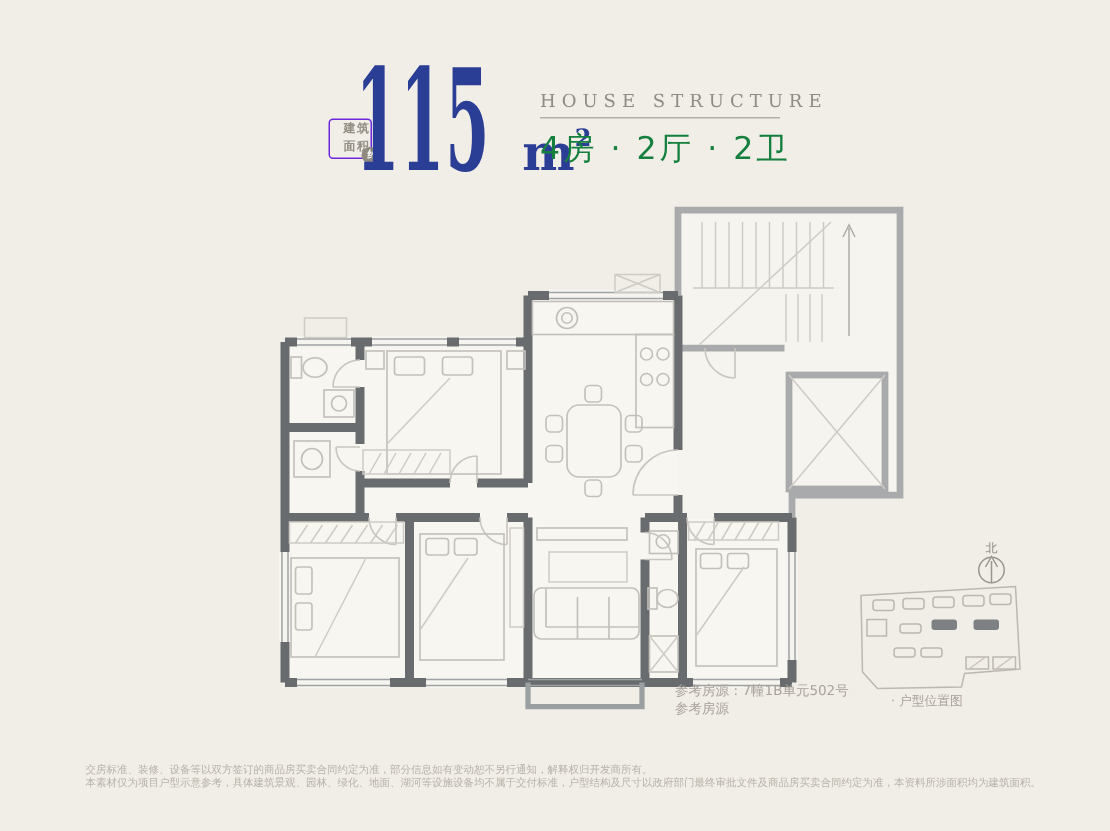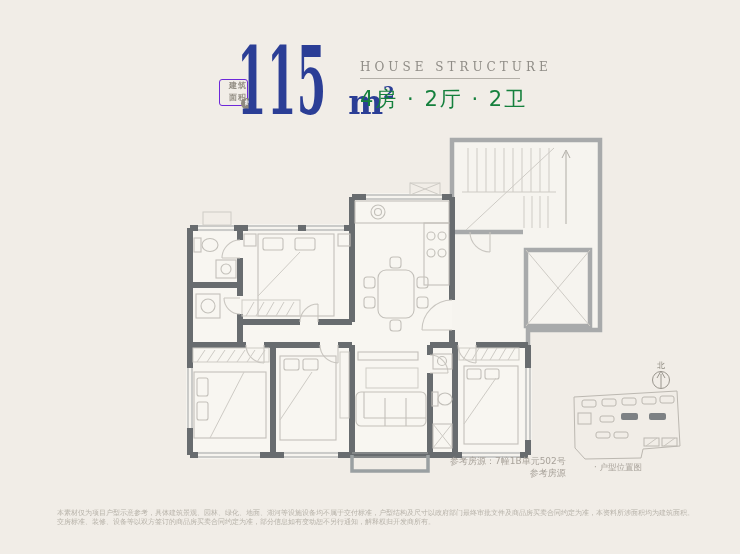--- a/index.html
+++ b/index.html
@@ -28,21 +28,21 @@
   .area-figure .unit{font-size:33px;font-weight:600;margin-left:-88px;}
   .area-figure .sup{font-size:16px;position:relative;top:-16px;font-weight:600;}
   .head-right{position:absolute;left:360px;top:60px;width:170px;}
   .head-right .en{
     font-family:"DejaVu Serif","Liberation Serif",serif;font-size:12px;
     letter-spacing:4px;color:#8f8c86;white-space:nowrap;
   }
   .head-right .rule{width:160px;border-top:1px solid #b3afa8;margin-top:4px;}
   .head-right .cn{margin-top:6px;font-size:21px;letter-spacing:2px;color:#15803d;white-space:nowrap;}
   
-  .ref-caption{position:absolute;left:450px;top:455px;font-size:9px;line-height:12px;color:#a8a29a;text-align:right;}
+  .ref-caption{position:absolute;left:450px;top:455px;font-size:9px;line-height:12px;color:#a8a29a;}
   .mini-label{position:absolute;left:594px;top:462px;font-size:8.5px;color:#a8a29a;}
   
   .disclaimer{position:absolute;left:57px;top:509px;width:640px;font-size:7px;line-height:9px;color:#b7b2a9;}
   .watermark{
     position:absolute;left:1px;top:522px;font-size:19px;font-weight:700;color:#161616;white-space:nowrap;
     text-shadow:-1.5px -1.5px 0 #fff,1.5px -1.5px 0 #fff,-1.5px 1.5px 0 #fff,1.5px 1.5px 0 #fff,
                 0 -1.5px 0 #fff,0 1.5px 0 #fff,-1.5px 0 0 #fff,1.5px 0 0 #fff;
   }
   svg{position:absolute;left:0;top:0;}
   .wd{stroke:#686c6f;stroke-width:6;fill:none;stroke-linecap:butt;}
@@ -307,17 +307,17 @@
     </g>
   </svg>
 
   <div class="ref-caption">
     <div>参考房源：7幢1B单元502号</div>
     <div>参考房源</div>
   </div>
   <div class="mini-label">· 户型位置图</div>
 
   <div class="disclaimer">
+    <div>交房标准、装修、设备等以双方签订的商品房买卖合同约定为准，部分信息如有变动恕不另行通知，解释权归开发商所有。</div>
     <div>本素材仅为项目户型示意参考，具体建筑景观、园林、绿化、地面、湖河等设施设备均不属于交付标准，户型结构及尺寸以政府部门最终审批文件及商品房买卖合同约定为准，本资料所涉面积均为建筑面积。</div>
-    <div>交房标准、装修、设备等以双方签订的商品房买卖合同约定为准，部分信息如有变动恕不另行通知，解释权归开发商所有。</div>
   </div>
 
 </div>
 
 </body></html>

